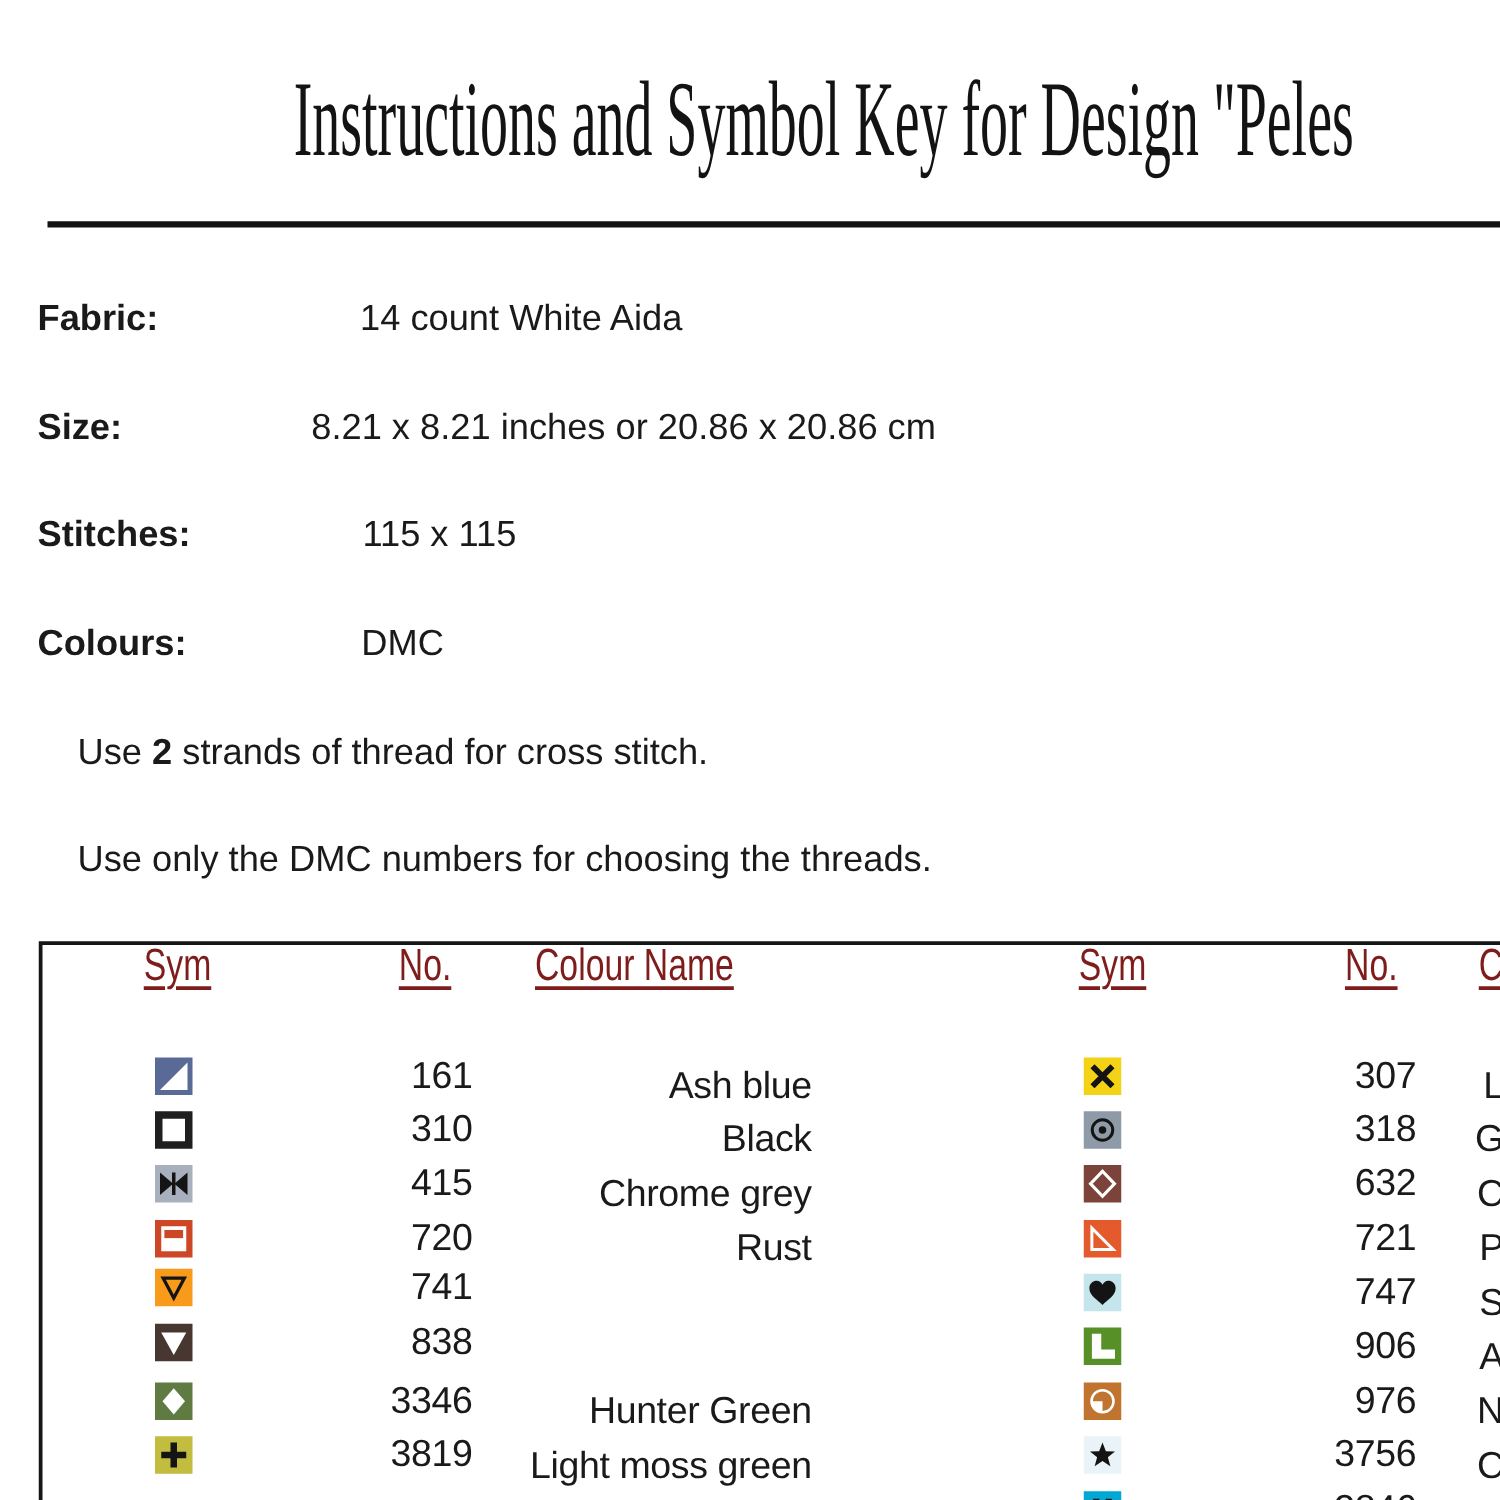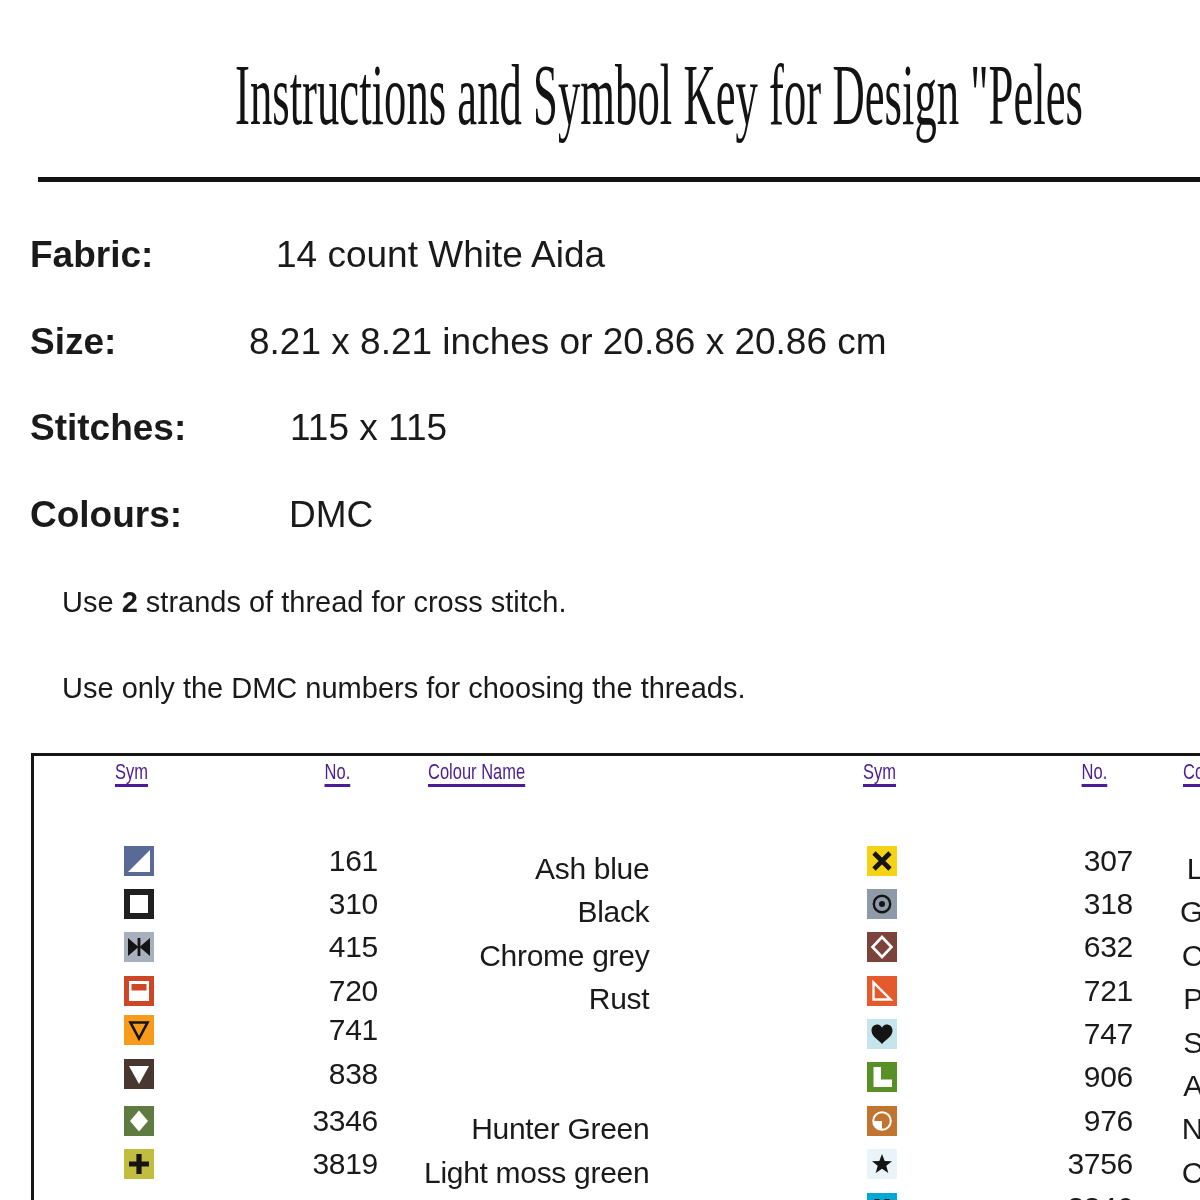--- a/index.html
+++ b/index.html
@@ -7,29 +7,29 @@
     width:1200px;height:1200px;overflow:hidden;position:relative;
     background:#ffffff;color:#1a1a1a;
     font-family:"Liberation Sans", sans-serif;
   }
   .title{
     position:absolute;left:235px;top:52px;font-size:86px;line-height:86px;
     white-space:nowrap;color:#131313;font-family:"Liberation Serif", serif;
   }
   .title .cx{display:inline-block;transform:scaleX(0.52);transform-origin:0 0;}
   .divider{position:absolute;left:38px;top:177px;width:1180px;height:5px;background:#121212;}
-  .info-row{position:absolute;left:0;width:1188px;height:32px;font-size:37px;line-height:30px;}
+  .info-row{position:absolute;left:0;width:1188px;height:32px;font-size:29px;line-height:30px;}
   .info-row .lbl{position:absolute;left:30px;font-weight:bold;}
   .info-row .val{position:absolute;white-space:nowrap;}
   .note{position:absolute;left:30px;font-size:29px;line-height:30px;white-space:pre;margin-left:32px;}
   .keytable-border{
     position:absolute;left:31px;top:753px;width:1250px;height:600px;
     border:3px solid #161616;box-sizing:border-box;background:transparent;
   }
-  .hdr{position:absolute;top:752px;font-size:22px;line-height:40px;white-space:nowrap;color:#4c1d95;}
+  .hdr{position:absolute;top:752px;font-size:36px;line-height:40px;white-space:nowrap;color:#7f1d1d;}
   .hdr .cx{
     display:inline-block;transform:scaleX(0.75);transform-origin:0 50%;
     text-decoration:underline;text-decoration-thickness:2.5px;text-underline-offset:5px;
   }
   .hdr.ralign{text-align:center;}
   .hdr.ralign .cx{transform-origin:100% 50%;}
   .keycol{position:absolute;top:835px;}
   .keycol.left{left:124px;}
   .keycol.right{left:867px;}
   .krow{height:43.38px;display:grid;align-items:center;font-size:30px;letter-spacing:-0.3px;}
@@ -42,21 +42,21 @@
 </style>
 </head>
 <body>
 
 <div class="title"><span class="cx">Instructions and Symbol Key for Design "Peles</span></div>
 
 <div class="divider"></div>
 
 <div class="info-row" style="top:240px">
     <span class="lbl">Fabric:</span>
-    <span class="val" style="left:276px">14 count White Aida</span>
+    <span class="val" style="left:288px">14 count White Aida</span>
   </div>
 <div class="info-row" style="top:327px">
     <span class="lbl">Size:</span>
     <span class="val" style="left:249px">8.21 x 8.21 inches or 20.86 x 20.86 cm</span>
   </div>
 <div class="info-row" style="top:413px">
     <span class="lbl">Stitches:</span>
     <span class="val" style="left:290px">115 x 115</span>
   </div>
 <div class="info-row" style="top:500px">

